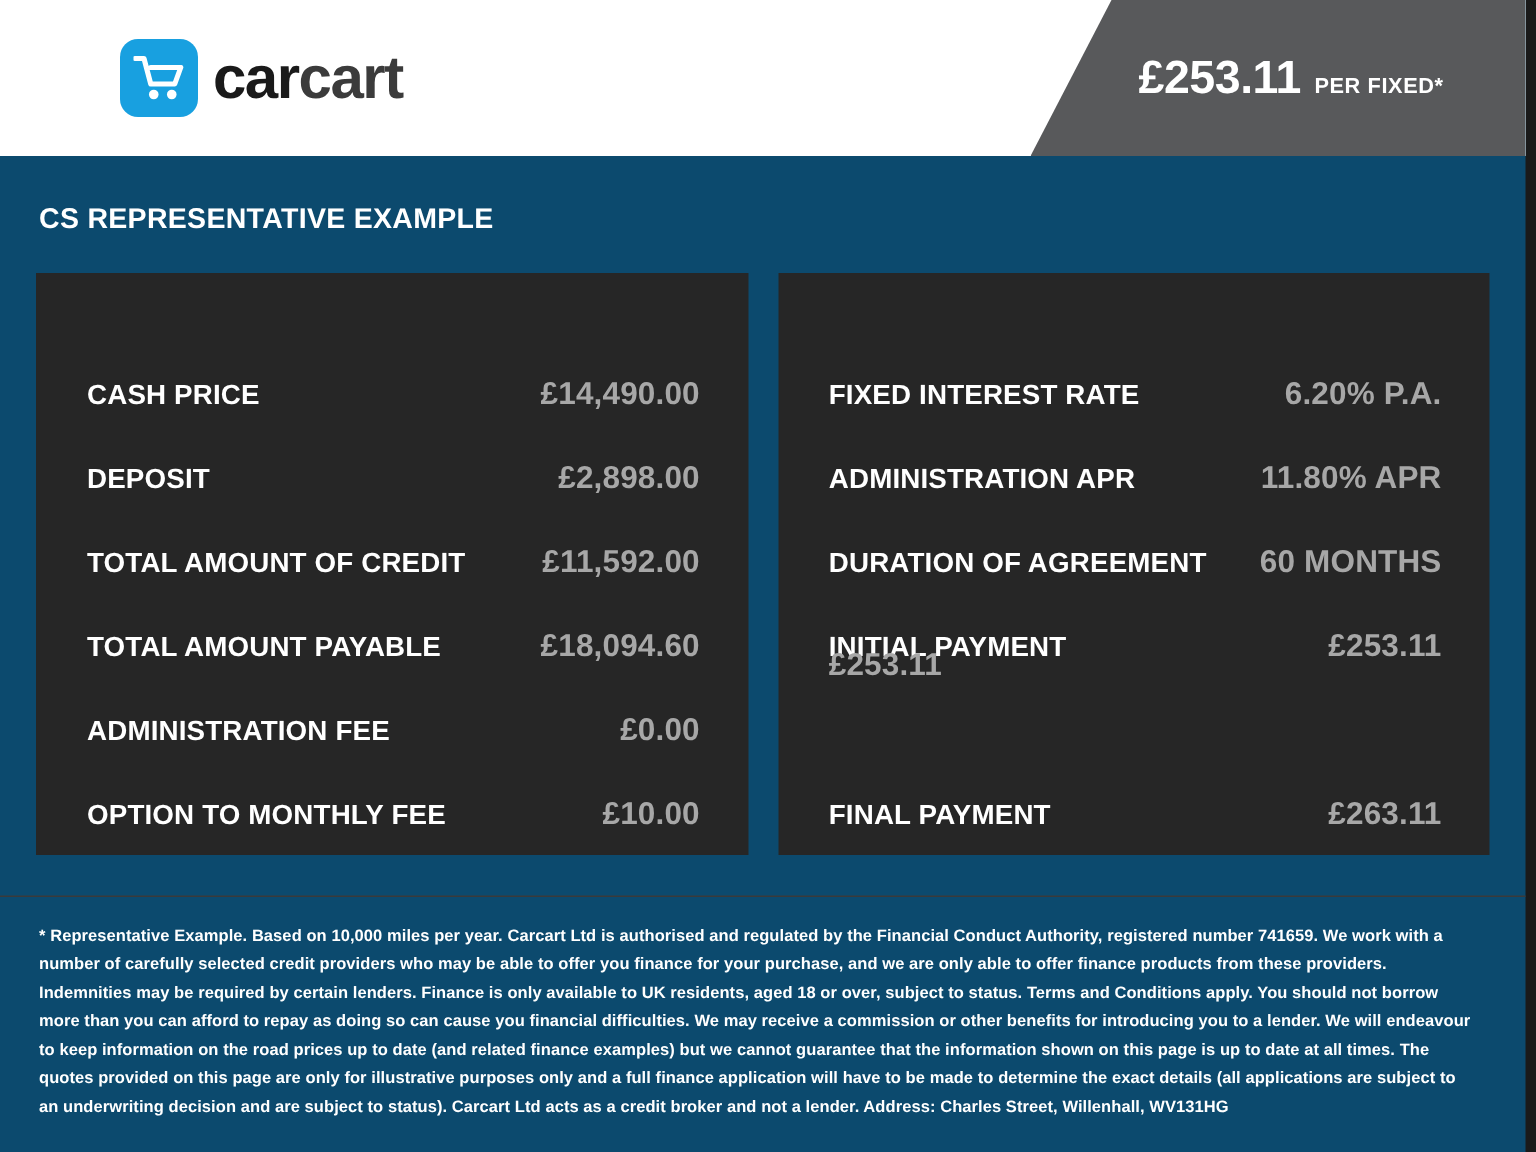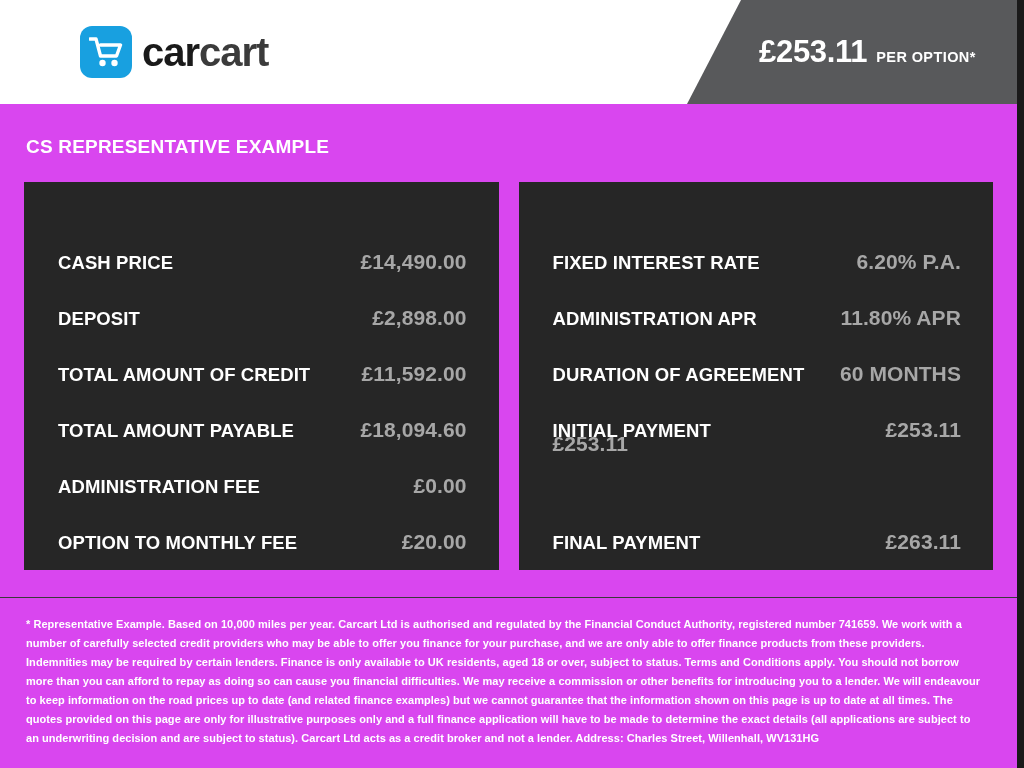--- a/index.html
+++ b/index.html
@@ -2,21 +2,21 @@
 <html><head>
 <meta charset="utf-8">
 <style>
   * { box-sizing: border-box; margin: 0; padding: 0; }
   html, body {
     width: 1024px; height: 768px;
     background: #1a1a1a;
     font-family: "Liberation Sans", sans-serif;
     overflow: hidden;
   }
-  .page { position: relative; width: 1017px; height: 768px; background: #d946ef; }
+  .page { position: relative; width: 1017px; height: 768px; background: #0c4a6e; }
 
   
   .header {
     position: relative;
     height: 104px;
     background: #ffffff;
     overflow: hidden;
   }
   .logo-block {
     position: absolute;
@@ -137,21 +137,21 @@
           <circle cx="13.5" cy="27" r="3.2" fill="#ffffff"></circle>
           <circle cx="25.5" cy="27" r="3.2" fill="#ffffff"></circle>
         </svg>
       </span>
       <span class="logo-word"><span>car</span><span class="light">cart</span></span>
     </div>
 
     <div class="price-panel">
       <div class="price-inner">
         <span class="price-value">£253.11</span>
-        <span class="price-suffix">PER OPTION*</span>
+        <span class="price-suffix">PER FIXED*</span>
       </div>
     </div>
   </div>
 
   <div class="body-area">
     <div class="section-title">CS REPRESENTATIVE EXAMPLE</div>
 
     <div class="cols">
       <div class="card">
         <div class="row">
@@ -169,21 +169,21 @@
         <div class="row">
           <span class="row-label">TOTAL AMOUNT PAYABLE</span>
           <span class="row-value">£18,094.60</span>
         </div>
         <div class="row">
           <span class="row-label">ADMINISTRATION FEE</span>
           <span class="row-value">£0.00</span>
         </div>
         <div class="row">
           <span class="row-label">OPTION TO MONTHLY FEE</span>
-          <span class="row-value">£20.00</span>
+          <span class="row-value">£10.00</span>
         </div>
       </div>
 
       <div class="card">
         <div class="row">
           <span class="row-label">FIXED INTEREST RATE</span>
           <span class="row-value">6.20% P.A.</span>
         </div>
         <div class="row">
           <span class="row-label">ADMINISTRATION APR</span>

